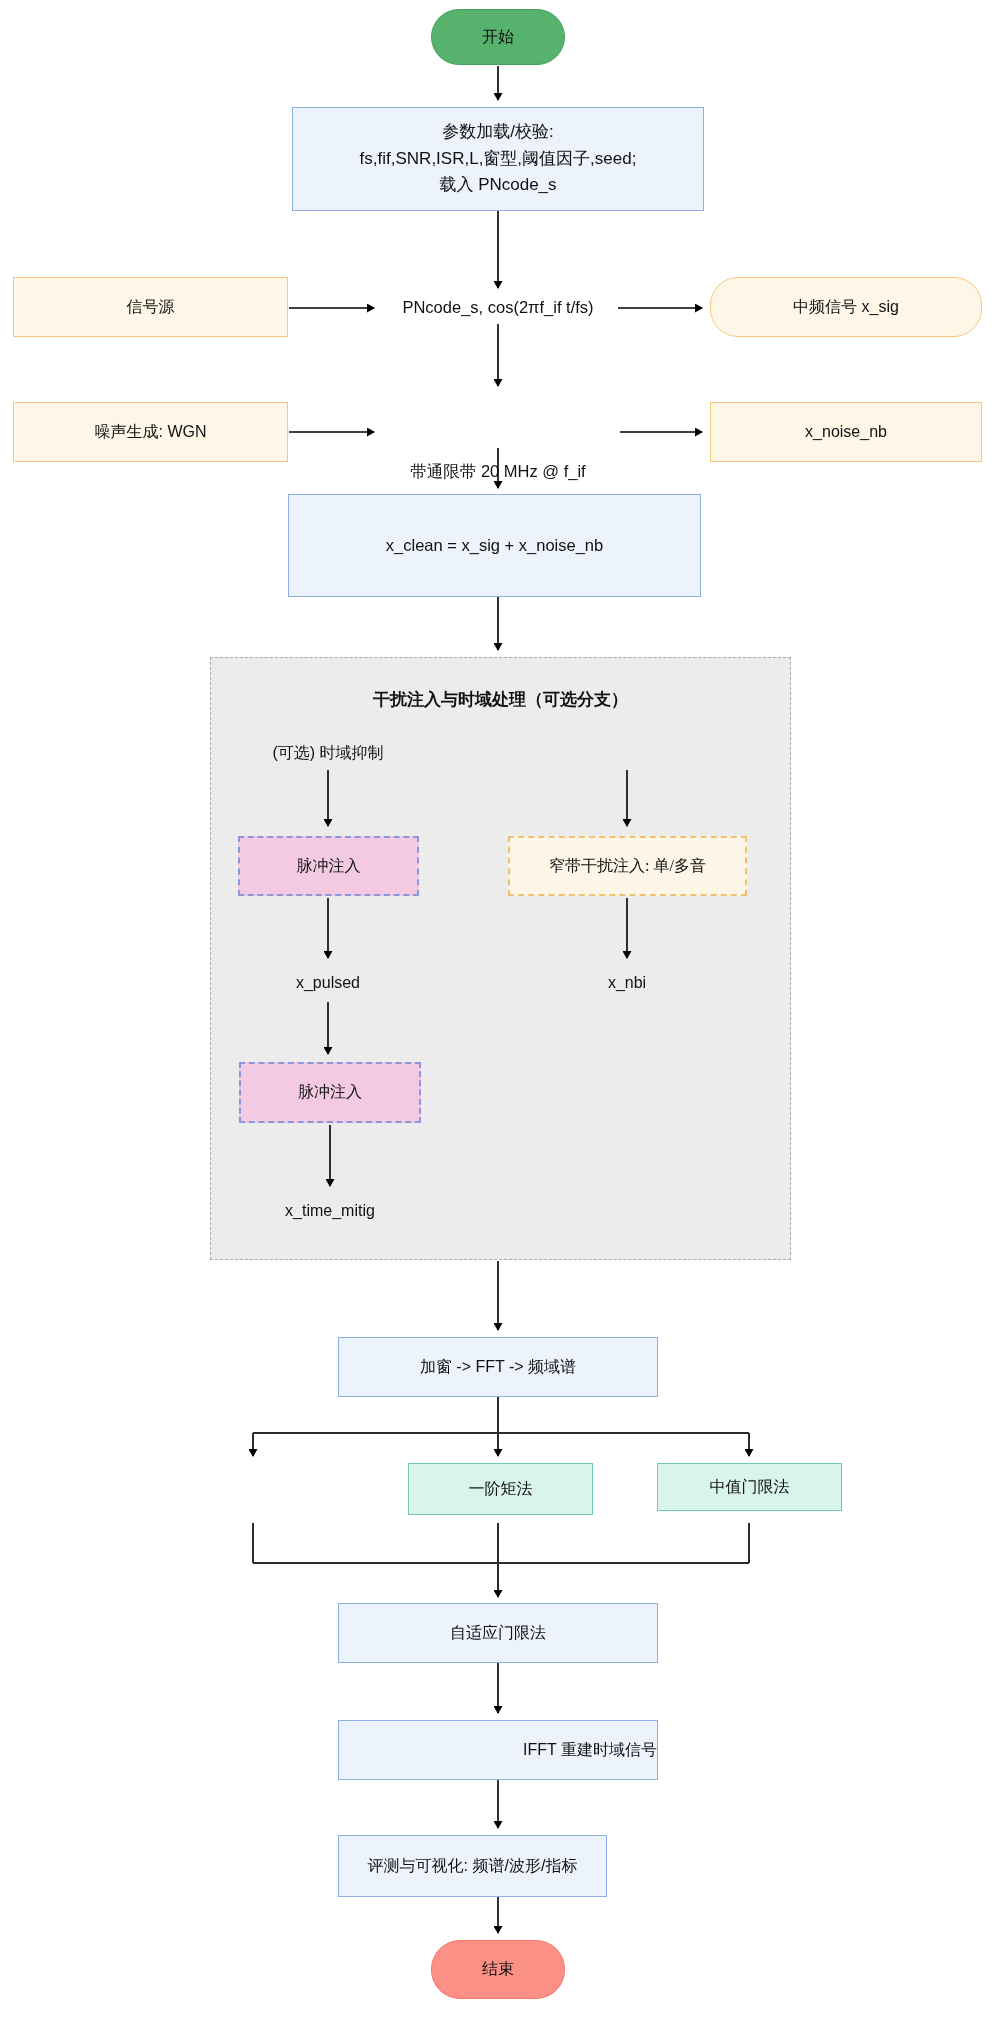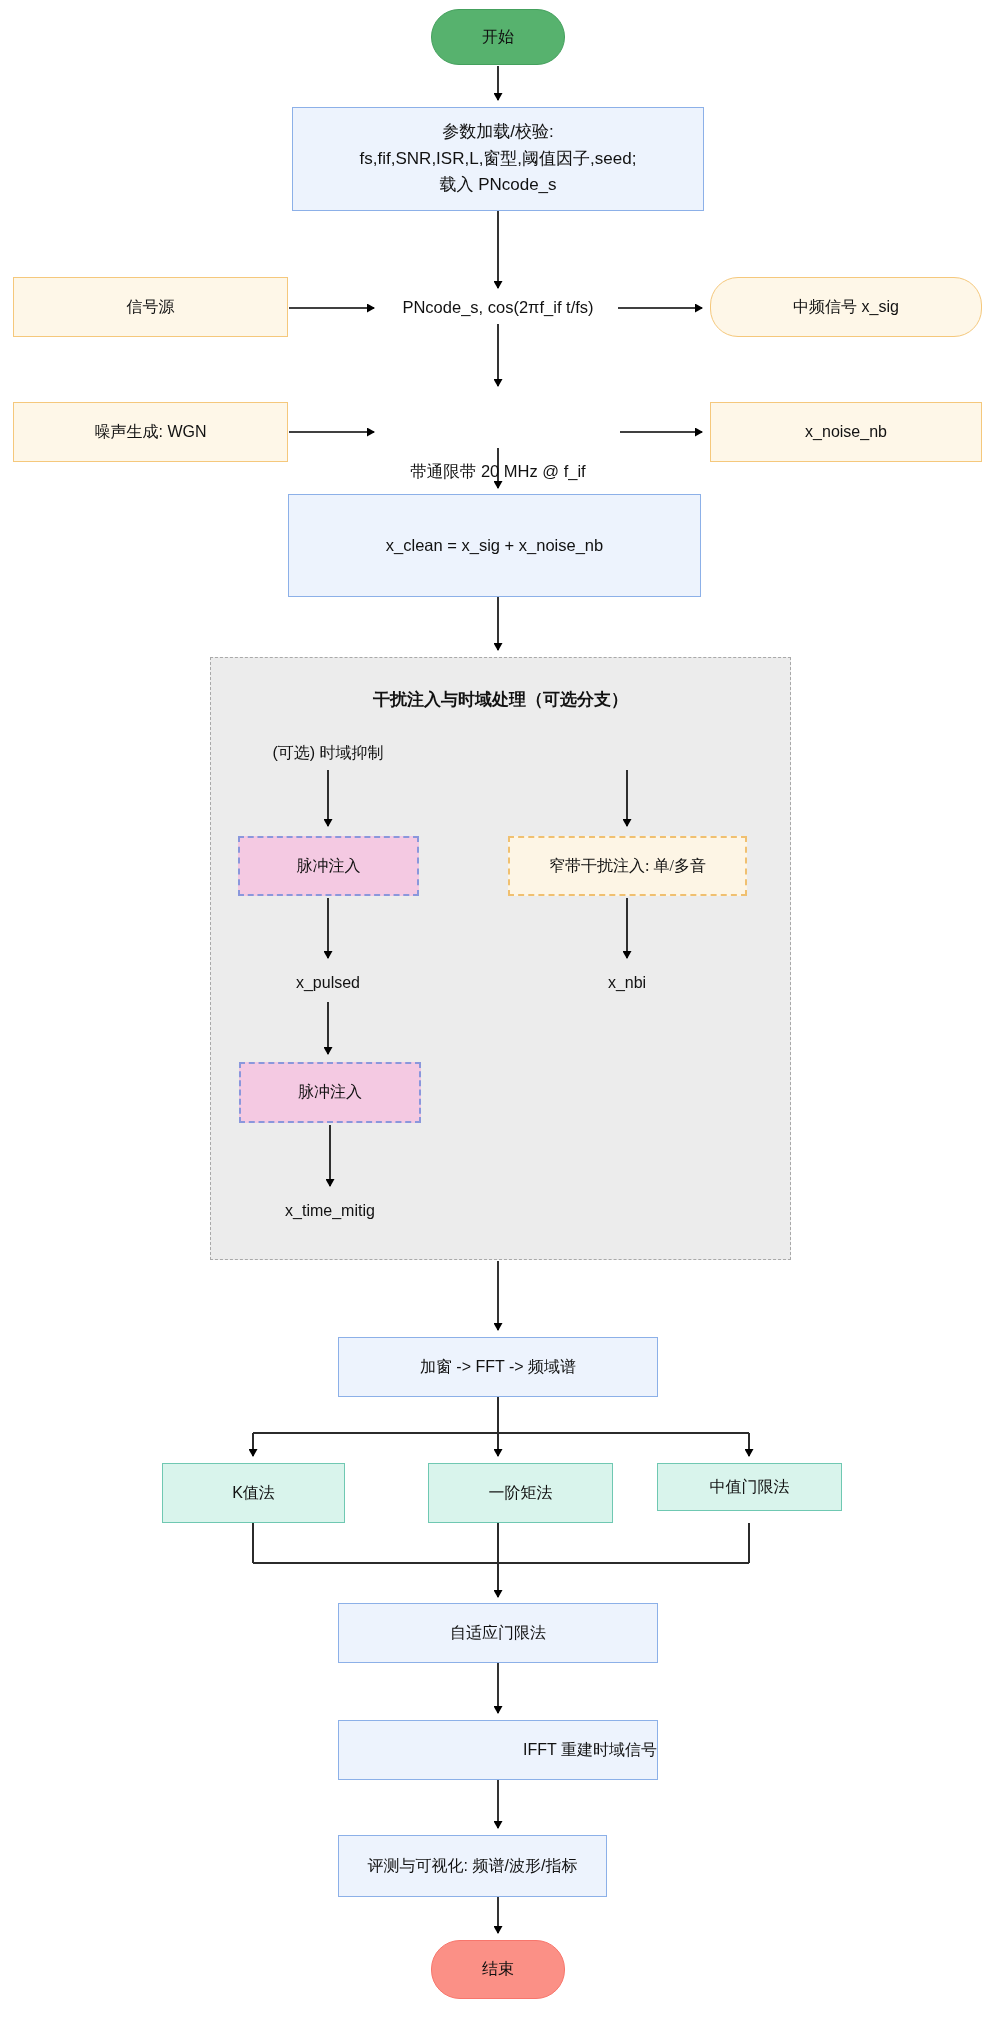--- a/index.html
+++ b/index.html
@@ -180,25 +180,22 @@
   </div>
 
   <div class="node plaintext" style="left:260px;top:1198px;width:140px;height:26px;">
     <span>x_time_mitig</span>
   </div>
 
   <div class="node blue" style="left:338px;top:1337px;width:320px;height:60px;">
     <span>加窗 -&gt; FFT -&gt; 频域谱</span>
   </div>
 
-  <div class="node mint" style="left:162px;top:1463px;width:183px;height:60px;">
-    <span>K值法</span>
-  </div>
-
-  <div class="node mint" style="left:428px;top:1463px;width:185px;height:60px;">
+
+  <div class="node mint" style="left:408px;top:1463px;width:185px;height:52px;">
     <span>一阶矩法</span>
   </div>
 
   <div class="node mint" style="left:657px;top:1463px;width:185px;height:48px;">
     <span>中值门限法</span>
   </div>
 
   <div class="node blue" style="left:338px;top:1603px;width:320px;height:60px;">
     <span>自适应门限法</span>
   </div>

